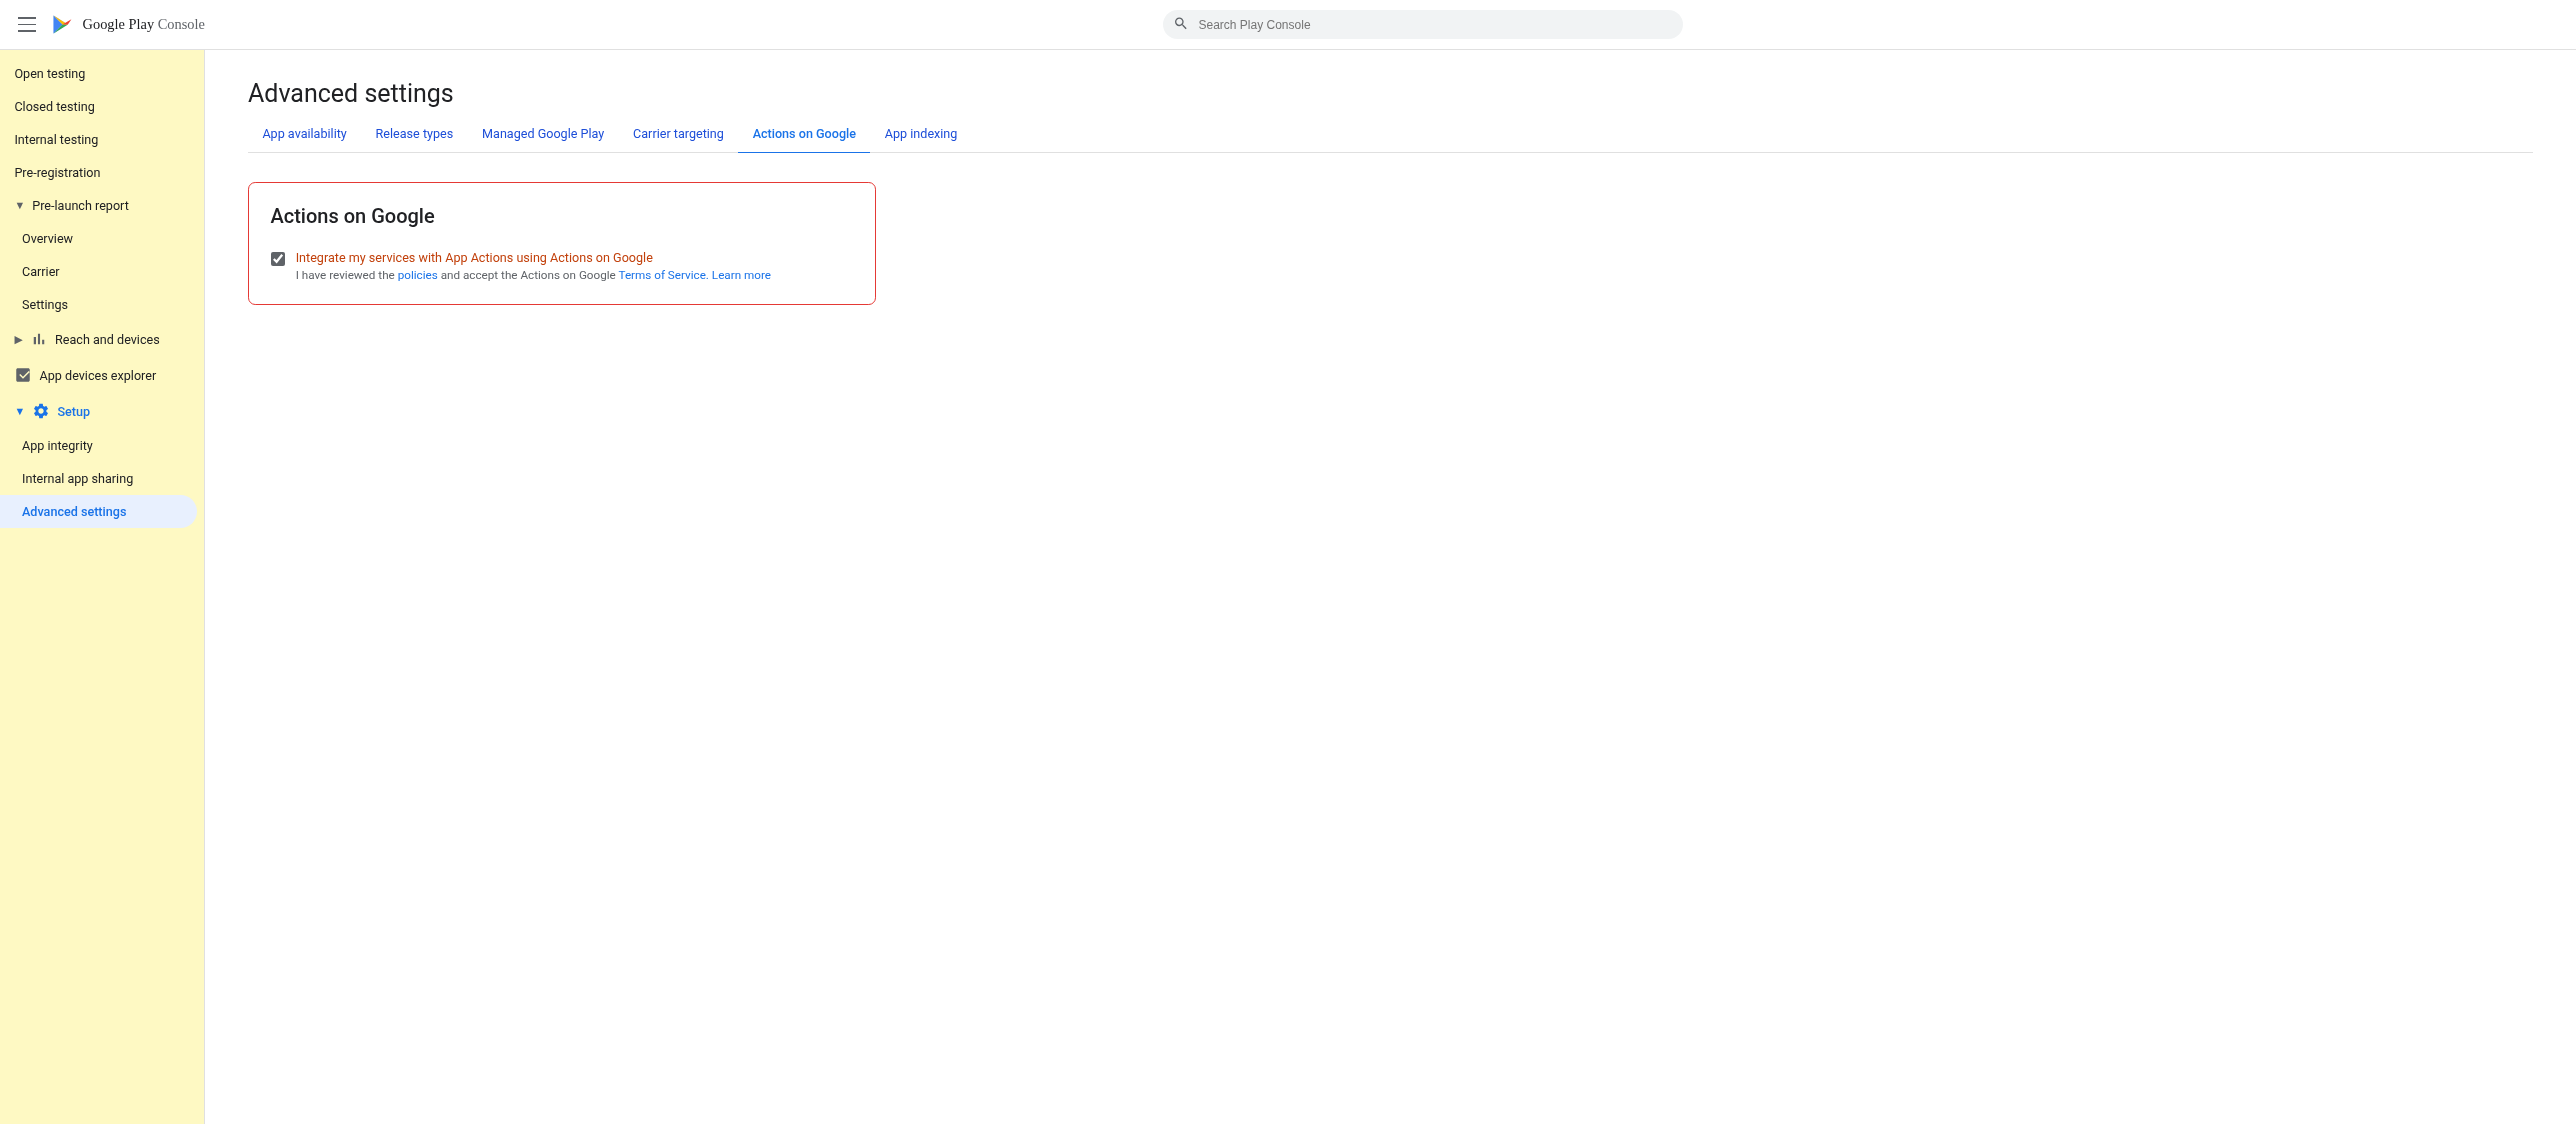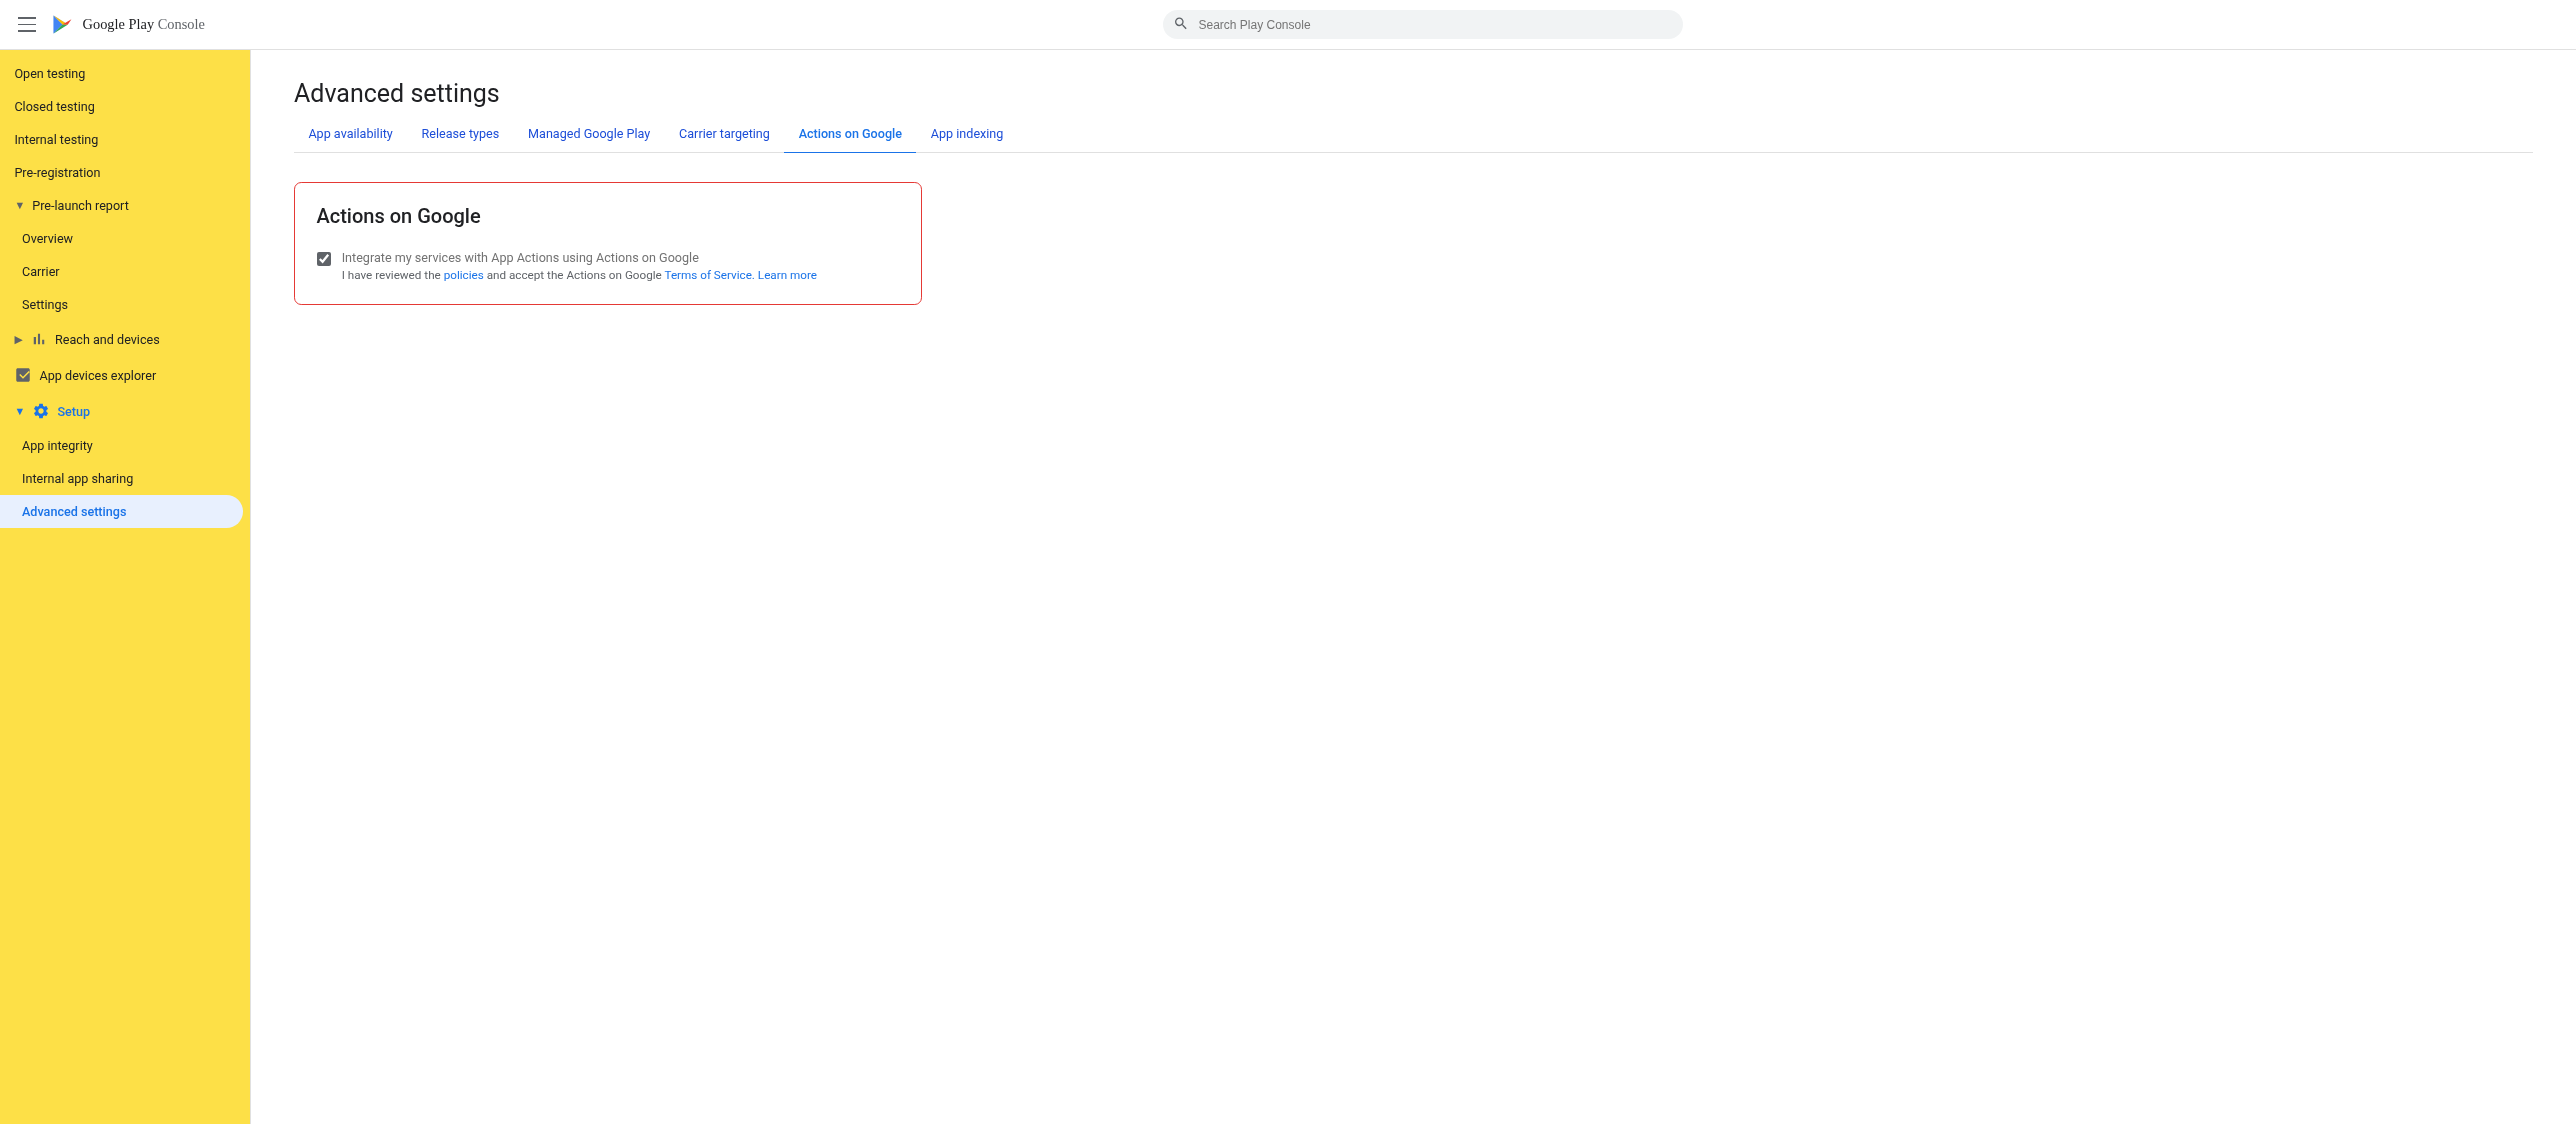--- a/index.html
+++ b/index.html
@@ -17,21 +17,21 @@
     .logo-text .console { color: #5f6368; font-weight: 400; }
     .search-bar { flex: 1; max-width: 520px; margin: 0 auto; }
     .search-bar input { width: 100%; padding: 7.2px 14.4px 7.2px 36px; border: none; border-radius: 21.5px; background: #f1f3f4; font-size: 12px; color: #202124; outline: none; }
     .search-wrapper { position: relative; }
     .search-icon-wrap { position: absolute; left: 10.8px; top: 50%; transform: translateY(-50%); color: #5f6368; }
 
     
     .layout { display: flex; flex: 1; overflow: hidden; }
 
     
-    .sidebar { width: 251px; flex-shrink: 0; overflow-y: auto; border-right: 0.9px solid #e0e0e0; padding: 7.2px 0; background: #fde047; }
+    .sidebar { width: 205px; flex-shrink: 0; overflow-y: auto; border-right: 0.9px solid #e0e0e0; padding: 7.2px 0; background: #fef9c3; }
     .sidebar-item { display: flex; align-items: center; padding: 9px 14.4px; cursor: pointer; border-radius: 0 21.5px 21.5px 0; margin-right: 7.2px; color: #202124; font-size: 12.6px; gap: 7.2px; }
     .sidebar-item.active { background: #e8f0fe; color: #1a73e8; font-weight: 500; }
     .sidebar-item.indent { padding-left: 22px; }
     .sidebar-section { display: flex; align-items: center; padding: 9px 14.4px; cursor: pointer; color: #202124; font-size: 12.6px; gap: 7.2px; border-radius: 0 21.5px 21.5px 0; margin-right: 7.2px; }
     .sidebar-section.active-section { color: #1a73e8; font-weight: 500; }
     .chevron { font-size: 10.8px; color: #5f6368; }
     .sidebar-icon { width: 18px; height: 18px; display: flex; align-items: center; justify-content: center; }
 
     
     .main { flex: 1; overflow-y: auto; padding: 29px 43px; }
@@ -44,21 +44,21 @@
     .tab.active { color: #1a73e8; border-bottom: 1.8px solid #1a73e8; font-weight: 500; }
 
     
     .card { border: 1.8px solid #e53935; border-radius: 7.2px; padding: 21.5px; max-width: 628px; }
     .card-title { font-size: 20px; font-weight: 500; color: #202124; margin-bottom: 21.5px; }
 
     
     .checkbox-row { display: flex; align-items: flex-start; gap: 10.8px; }
     .checkbox-wrap { margin-top: 1.8px; flex-shrink: 0; }
     .checkbox-wrap input[type="checkbox"] { width: 14.4px; height: 14.4px; accent-color: #5f6368; cursor: pointer; }
-    .checkbox-label { font-size: 12.6px; color: #737373; }
+    .checkbox-label { font-size: 12.6px; color: #c2410c; }
     .checkbox-sublabel { font-size: 11.7px; color: #5f6368; margin-top: 3.6px; }
     .checkbox-sublabel a { color: #1a73e8; text-decoration: none; }
 
     
     .gear-icon svg, .chart-icon svg, .bundle-icon svg { width: 18px; height: 18px; }
   </style>
 </head>
 <body>
 
 <div class="topbar">

